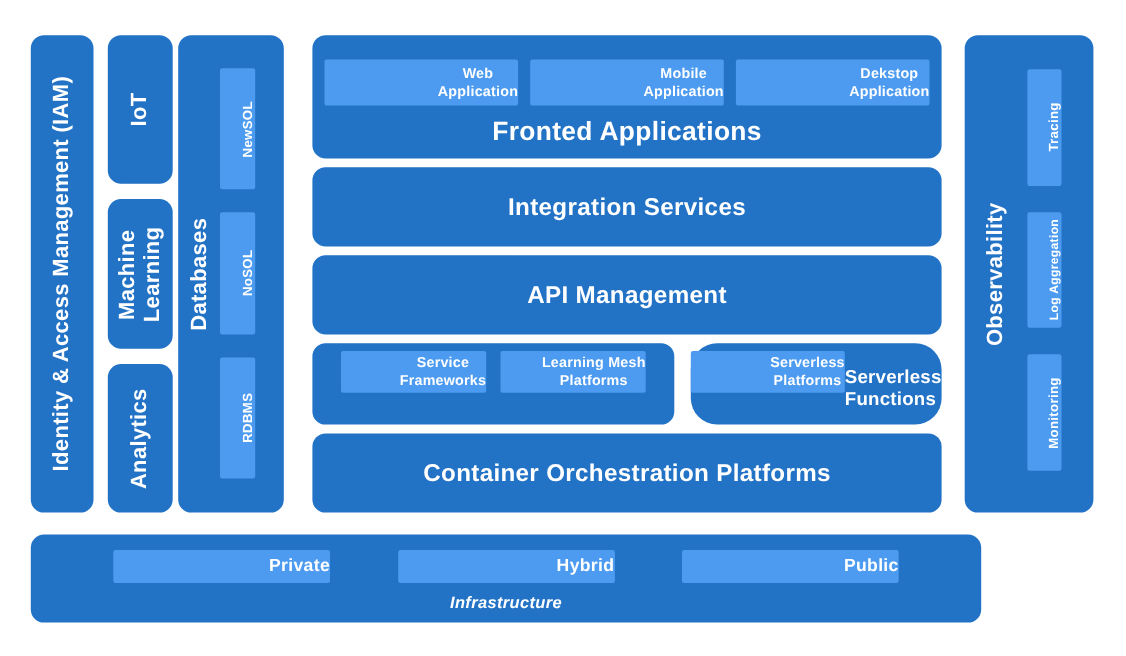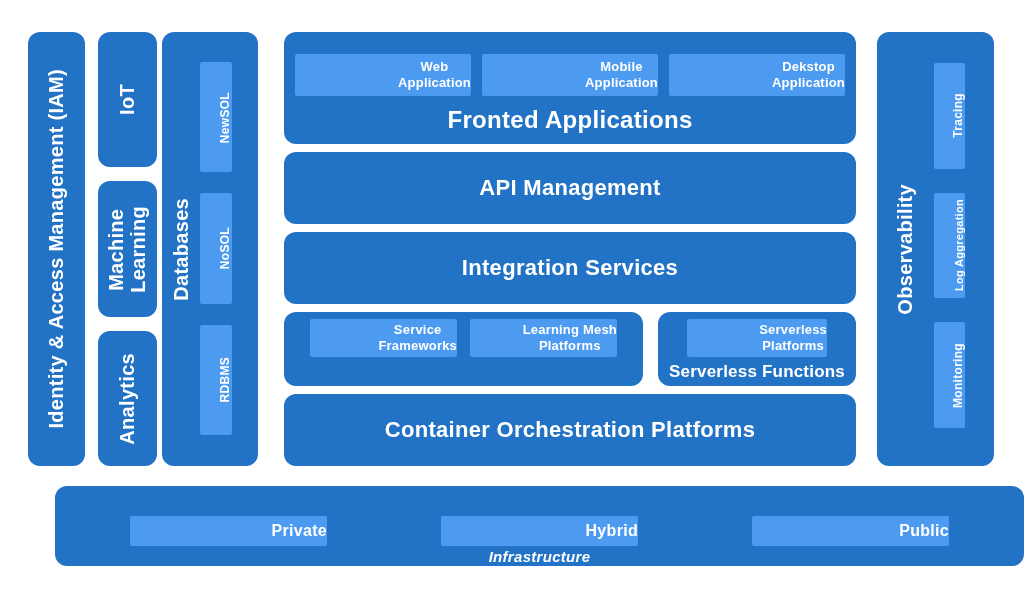--- a/index.html
+++ b/index.html
@@ -39,27 +39,27 @@
   #main { position:absolute; left:284px; top:32px; width:572px; height:434px; display:flex; flex-direction:column; gap:8px; }
   .row-frontend { height:112px; display:flex; flex-direction:column; padding-top:22px; }
   .frontend-boxes { display:flex; gap:11px; padding:0 11px; }
   .frontend-boxes .lite { flex:1; height:42px; }
   .row-label { flex:1; display:flex; align-items:center; justify-content:center; }
   .row-api, .row-integration, .row-orchestration { height:72px; }
   .row-micro { height:74px; display:flex; gap:15px; background:none; }
   .micro-box { width:359px; display:flex; flex-direction:column; padding-top:7px; }
   .micro-boxes { display:flex; gap:13px; padding:0 26px; }
   .micro-boxes .lite { flex:1; height:38px; }
-  .sless-box { flex:1; display:flex; flex-direction:column; padding-top:7px; }
+  .sless-box { flex:1; display:flex; flex-direction:row; padding-top:7px;border-radius:24px; }
   .sless-boxes { display:flex; justify-content:center; }
   .sless-boxes .lite { width:140px; height:38px; }
   .f-sless { font-size:17px; font-weight:600; letter-spacing:.2px; }
 
   
-  #infra { position:absolute; left:28px; top:486px; width:969px; height:80px; display:flex; flex-direction:column; padding-top:30px;margin-left:27px; }
+  #infra { position:absolute; left:28px; top:486px; width:864px; height:80px; display:flex; flex-direction:column; padding-top:14px; }
   .infra-boxes { display:flex; justify-content:space-between; padding:0 75px; }
   .infra-boxes .lite { width:197px; height:30px; font-size:16px; font-weight:600; letter-spacing:.3px; }
   .f-infra { font-size:15px; font-weight:600; letter-spacing:.3px;font-style:italic; }
 </style>
 </head>
 <body>
 
 <div class="canvas">
 
   <div id="iam" class="box center">
@@ -133,26 +133,26 @@
               <span style="display:block">Dekstop</span>
               <span style="display:block">Application</span>
             </div>
         </div>
       </div>
       <div class="row-label f-mid">
           <span>Fronted Applications</span>
         </div>
     </div>
 
+    <div class="box row-integration center f-title">
+      <span>Integration Services</span>
+    </div>
+
     <div class="box row-api center f-title">
       <span>API Management</span>
-    </div>
-
-    <div class="box row-integration center f-title">
-      <span>Integration Services</span>
     </div>
 
     <div class="row-micro">
       <div class="box micro-box">
         <div class="micro-boxes">
           <div class="lite f-small">
             <div>
                 <span style="display:block">Service</span>
                 <span style="display:block">Frameworks</span>
               </div>

